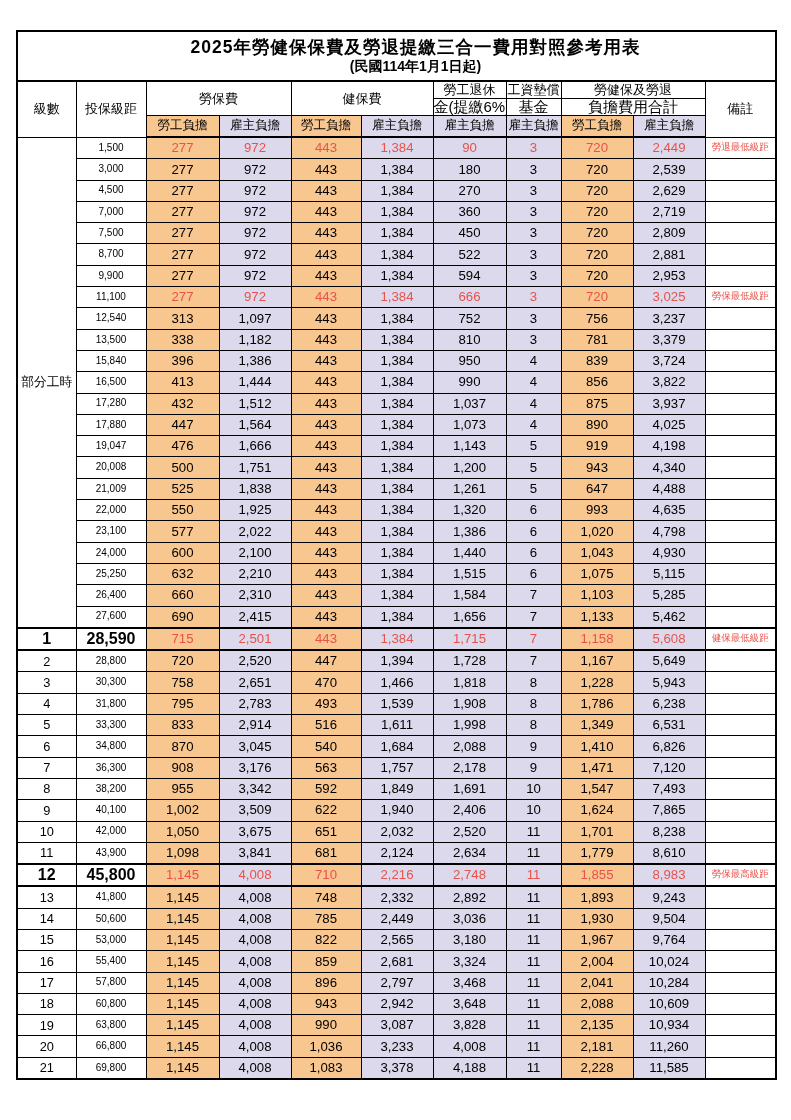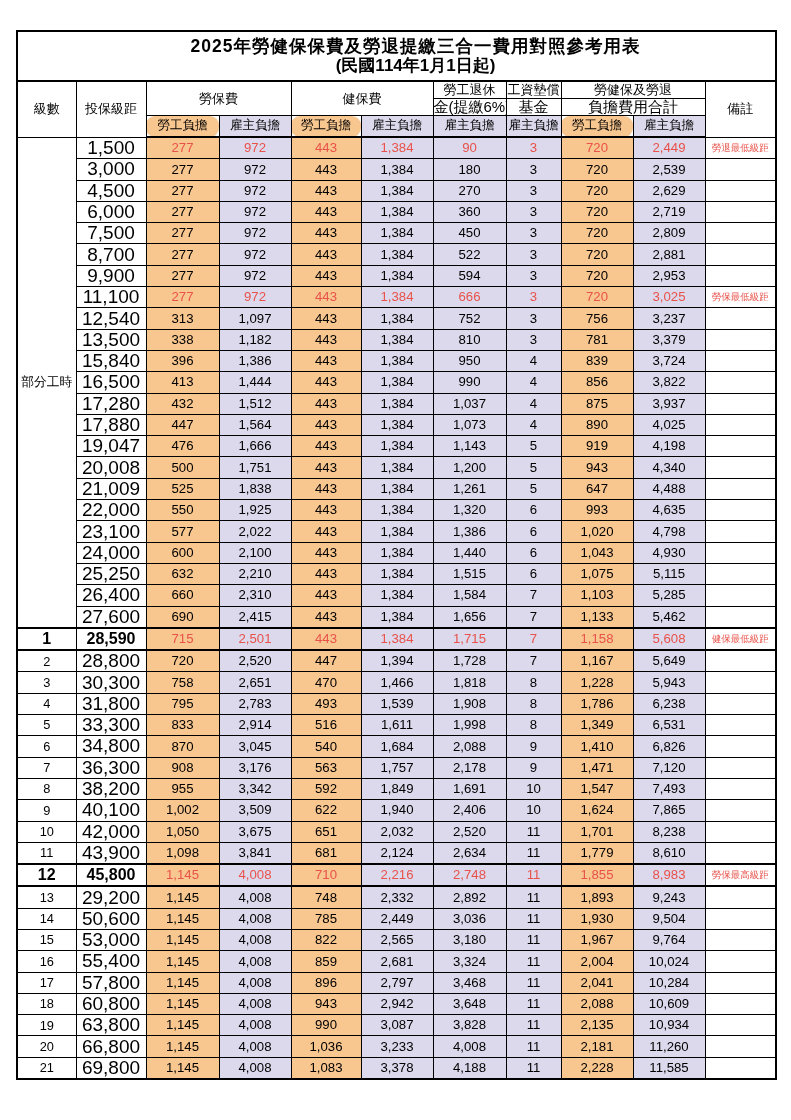--- a/index.html
+++ b/index.html
@@ -27,36 +27,36 @@
     text-align:center;
     vertical-align:middle;
     line-height:1.05;
     overflow:hidden;
     white-space:nowrap;
     font-weight:normal;
   }
   
   .title-row th{height:48px;border-bottom:2px solid var(--border);padding-left:38px;}
   .main-title{font-size:17.5px;font-weight:bold;letter-spacing:1px;}
-  .sub-title{font-size:17px;font-weight:bold;margin-top:2px;}
+  .sub-title{font-size:14px;font-weight:bold;margin-top:2px;}
   
   thead .h1 th{height:16px;font-size:13px;}
   thead .h2 th{height:16px;font-size:15px;}
   thead .h3 th{height:20px;font-size:12.5px;border-bottom:2px solid var(--border);}
-  th.employee{background:var(--employee-bg);border-radius:9px;}
+  th.employee{background:var(--employee-bg);}
   th.employer{background:var(--employer-bg);}
   
   tbody td{height:20.3px;font-size:13.2px;}
   td.employee{background:var(--employee-bg);}
   td.employer{background:var(--employer-bg);}
   td.level-cell{font-size:12.8px;}
   td.merged{font-size:12.8px;}
-  td.salary-cell{font-size:19px;}
+  td.salary-cell{font-size:10px;}
   td.big{font-size:16px;font-weight:bold;}
-  td.note-cell{font-size:9.5px;color:var(--highlight);letter-spacing:0;}
+  td.note-cell{font-size:9.5px;color:var(--highlight);letter-spacing:0;font-family:Liberation Mono, monospace;}
   tr.red td.val{color:var(--highlight);}
   tr.thick td{border-top-width:2.5px;border-bottom-width:2.5px;}
 </style>
 </head>
 <body>
 
 <table>
   <colgroup>
     <col style="width:59px">
       <col style="width:70px">
@@ -135,21 +135,21 @@
         <td class="val employer">972</td>
         <td class="val employee">443</td>
         <td class="val employer">1,384</td>
         <td class="val employer">270</td>
         <td class="val employer">3</td>
         <td class="val employee">720</td>
         <td class="val employer">2,629</td>
         <td class="note-cell"></td>
       </tr>
       <tr>
-        <td class="salary-cell">6,000</td>
+        <td class="salary-cell">7,000</td>
         <td class="val employee">277</td>
         <td class="val employer">972</td>
         <td class="val employee">443</td>
         <td class="val employer">1,384</td>
         <td class="val employer">360</td>
         <td class="val employer">3</td>
         <td class="val employee">720</td>
         <td class="val employer">2,719</td>
         <td class="note-cell"></td>
       </tr>
@@ -532,21 +532,21 @@
         <td class="val employee">710</td>
         <td class="val employer">2,216</td>
         <td class="val employer">2,748</td>
         <td class="val employer">11</td>
         <td class="val employee">1,855</td>
         <td class="val employer">8,983</td>
         <td class="note-cell">勞保最高級距</td>
       </tr>
       <tr>
         <td class="level-cell">13</td>
-        <td class="salary-cell">29,200</td>
+        <td class="salary-cell">41,800</td>
         <td class="val employee">1,145</td>
         <td class="val employer">4,008</td>
         <td class="val employee">748</td>
         <td class="val employer">2,332</td>
         <td class="val employer">2,892</td>
         <td class="val employer">11</td>
         <td class="val employee">1,893</td>
         <td class="val employer">9,243</td>
         <td class="note-cell"></td>
       </tr>

